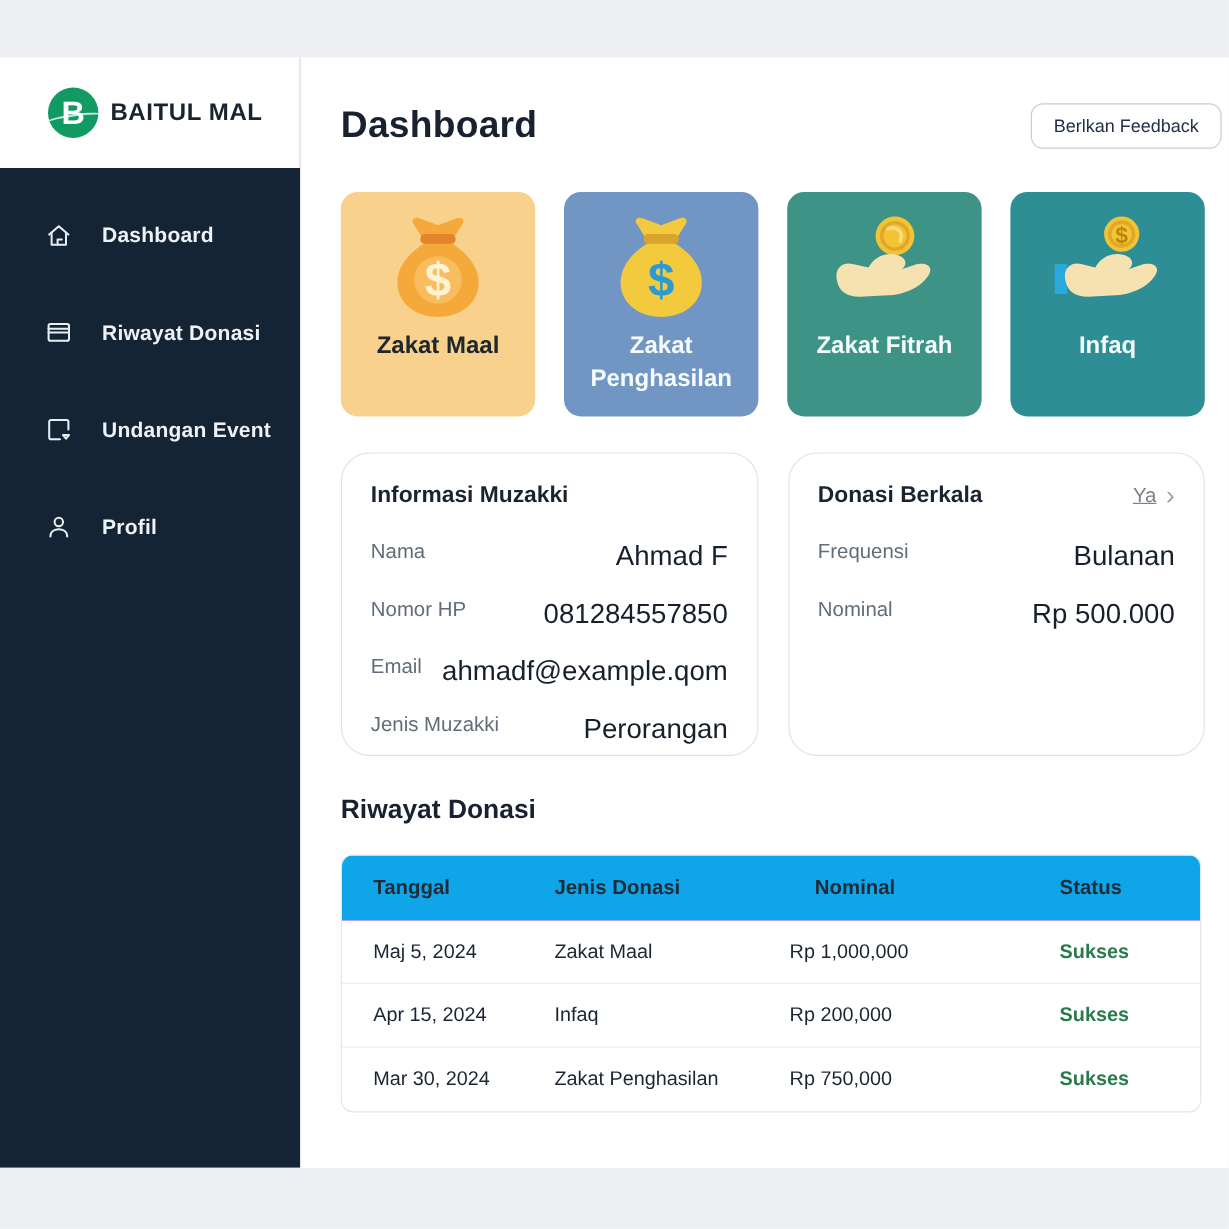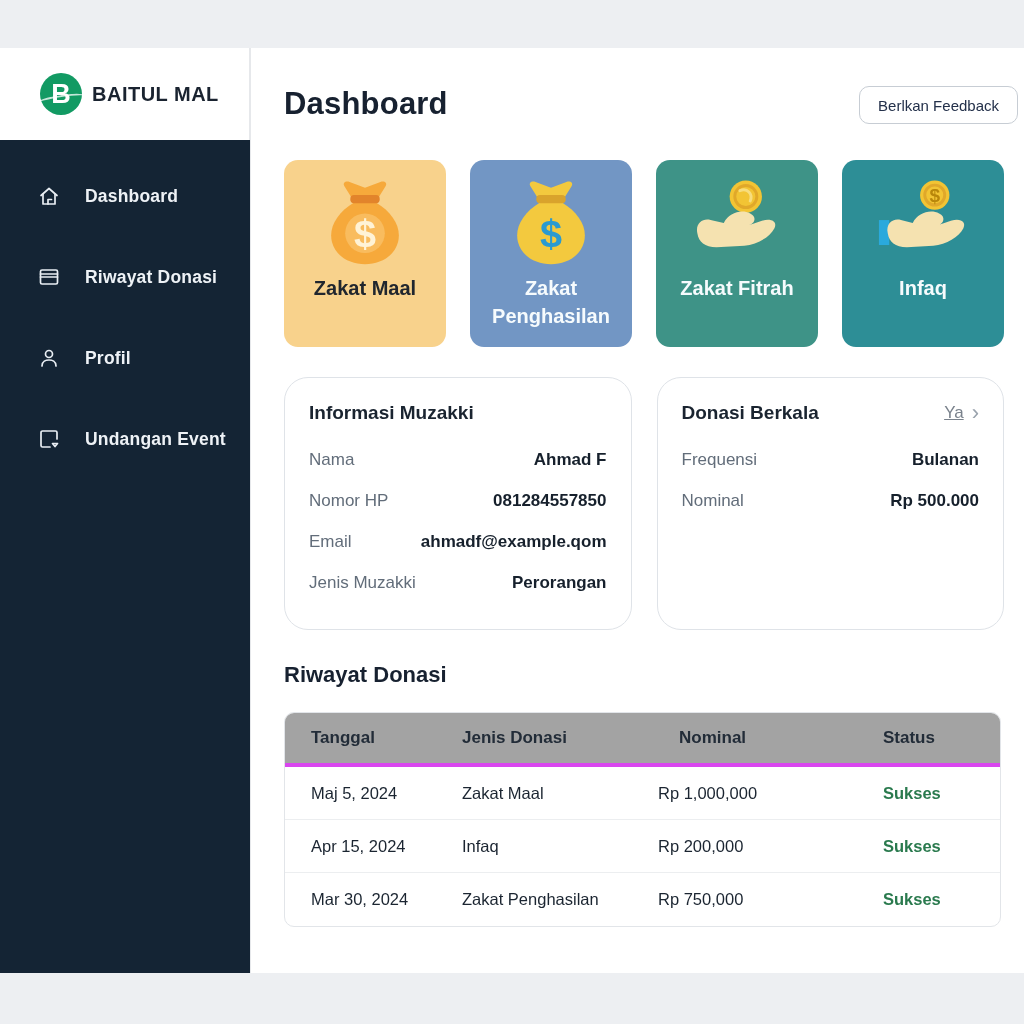--- a/index.html
+++ b/index.html
@@ -94,36 +94,36 @@
     border-radius:24px; padding:24px 24px 0 24px;
   }
   .info-card .ititle-row { display:flex; align-items:center; justify-content:space-between; }
   .info-card .ititle { font-size:19px; font-weight:700; color:#1a2430; }
   .ititle-link { display:flex; align-items:center; gap:8px; cursor:pointer; }
   .ititle-link .lval { font-size:17px; color:#7a828c;text-decoration:underline; }
   .ititle-link .chev { font-size:22px; color:#9aa3ad; line-height:1; }
   .kv-rows { margin-top:26px; }
   .kv-row { display:flex; justify-content:space-between; align-items:flex-start; margin-bottom:21px; }
   .kv-row .k { font-size:17px; color:#626d7a; }
-  .kv-row .v { font-size:17px; font-weight:700; color:#16202c; }
+  .kv-row .v { font-size:23px; font-weight:400; color:#16202c; }
   
   .history-title {
     position:absolute; left:33px; top:614px;
     font-size:22px; font-weight:700; color:#172130;
   }
   .history-table {
     position:absolute; left:33px; top:664px; width:717px;
     border:1px solid #e2e5e9; border-radius:10px; overflow:hidden;
     background:#ffffff;
   }
   .t-row {
     display:grid; grid-template-columns:151px 196px 225px 1fr;
     padding:0 26px; align-items:center; height:53px;
   }
-  .t-head { background:#a3a3a3; height:54px; border-bottom:4px solid #d946ef; }
+  .t-head { background:#0ea5e9; height:54px; border-bottom:1px solid #d946ef; }
   .t-head .hc { font-size:17px; font-weight:700; color:#222c38; }
   .t-body .t-row { border-bottom:1px solid #eceef0; }
   .t-body .t-row:last-child { border-bottom:none; }
   .cell { font-size:16.5px; color:#1b2531; }
   .cell.nominal { padding-right:100px; }
   .t-head .hc.nominal-h { padding-left:21px; text-align:left; }
   .cell.status { color:#2a7a4e; font-weight:600; }
 </style>
 </head>
 <body>
@@ -155,34 +155,34 @@
             <rect x="3.5" y="5" width="17" height="14" rx="1.5"></rect>
             <line x1="3.5" y1="9" x2="20.5" y2="9"></line>
             <line x1="3.5" y1="12" x2="20.5" y2="12"></line>
           </svg>
       </span>
       <span class="slabel">Riwayat Donasi</span>
     </div>
     <div class="side-item">
       <span class="sicon">
         <svg viewBox="0 0 24 24">
-            <circle cx="12" cy="8" r="3.5"></circle>
-            <path d="M5 20 C5 15.5 9 14 12 14 C15 14 19 15.5 19 20"></path>
+            <path d="M20 12 V5.5 A1.5 1.5 0 0 0 18.5 4 H5.5 A1.5 1.5 0 0 0 4 5.5 V18.5 A1.5 1.5 0 0 0 5.5 20 H13"></path>
+            <path d="M15.5 16.5 L18 19.5 L20.5 16.5 Z"></path>
           </svg>
       </span>
-      <span class="slabel">Profil</span>
+      <span class="slabel">Undangan Event</span>
     </div>
     <div class="side-item">
       <span class="sicon">
         <svg viewBox="0 0 24 24">
-            <path d="M20 12 V5.5 A1.5 1.5 0 0 0 18.5 4 H5.5 A1.5 1.5 0 0 0 4 5.5 V18.5 A1.5 1.5 0 0 0 5.5 20 H13"></path>
-            <path d="M15.5 16.5 L18 19.5 L20.5 16.5 Z"></path>
+            <circle cx="12" cy="8" r="3.5"></circle>
+            <path d="M5 20 C5 15.5 9 14 12 14 C15 14 19 15.5 19 20"></path>
           </svg>
       </span>
-      <span class="slabel">Undangan Event</span>
+      <span class="slabel">Profil</span>
     </div>
   </nav>
 
   <div class="main">
 
     <h1 class="page-title">Dashboard</h1>
     <button class="feedback-btn">Berlkan Feedback</button>
 
     <div class="cards-row">
 

